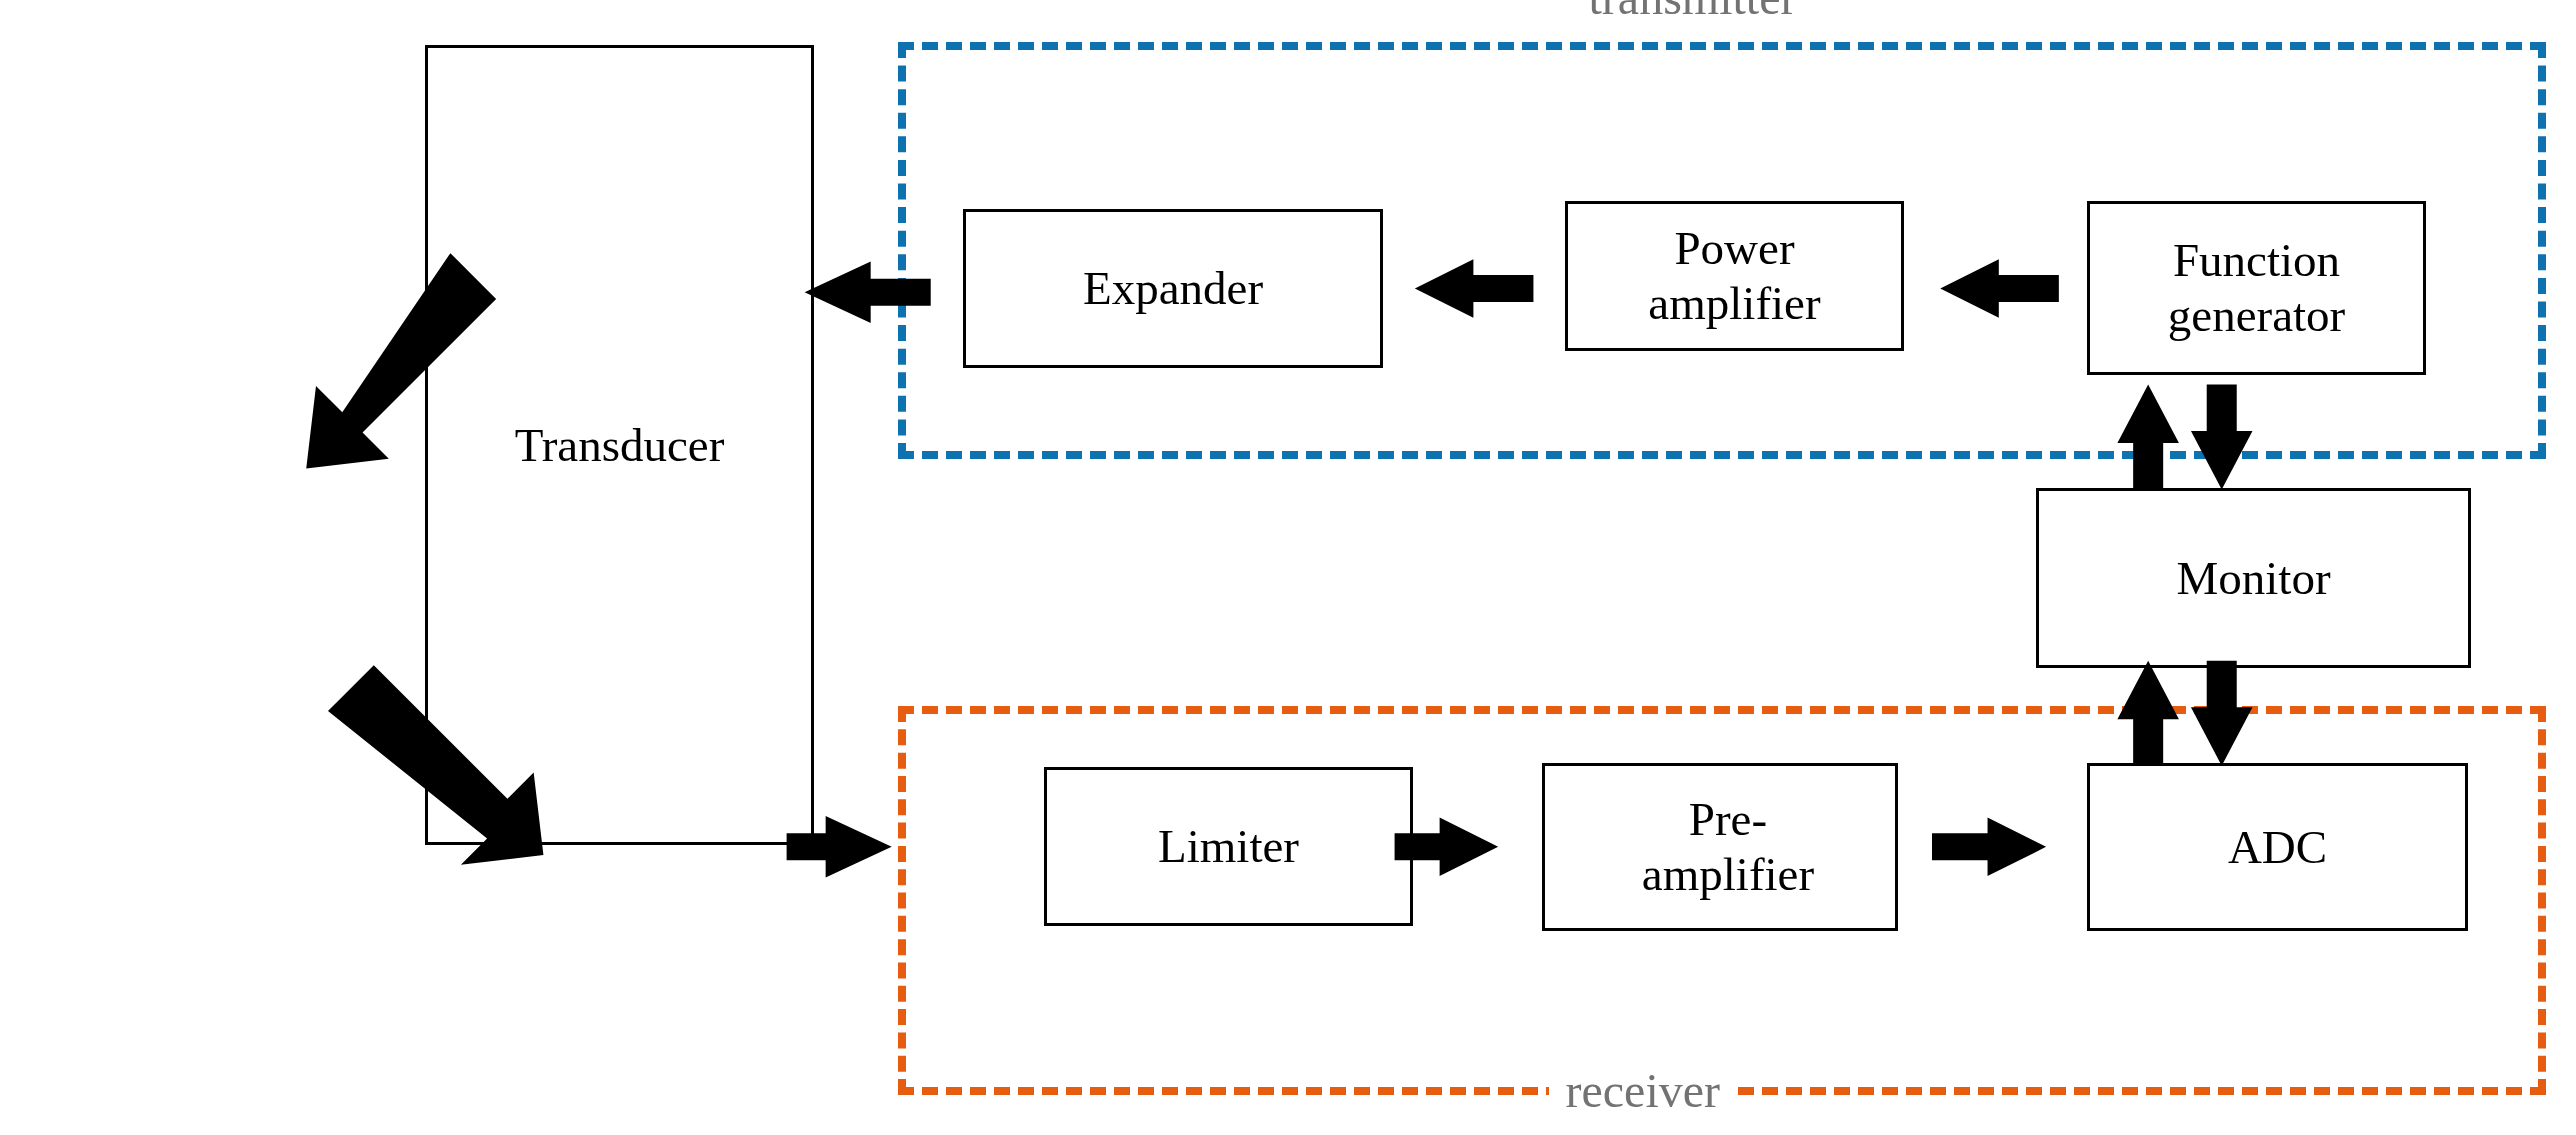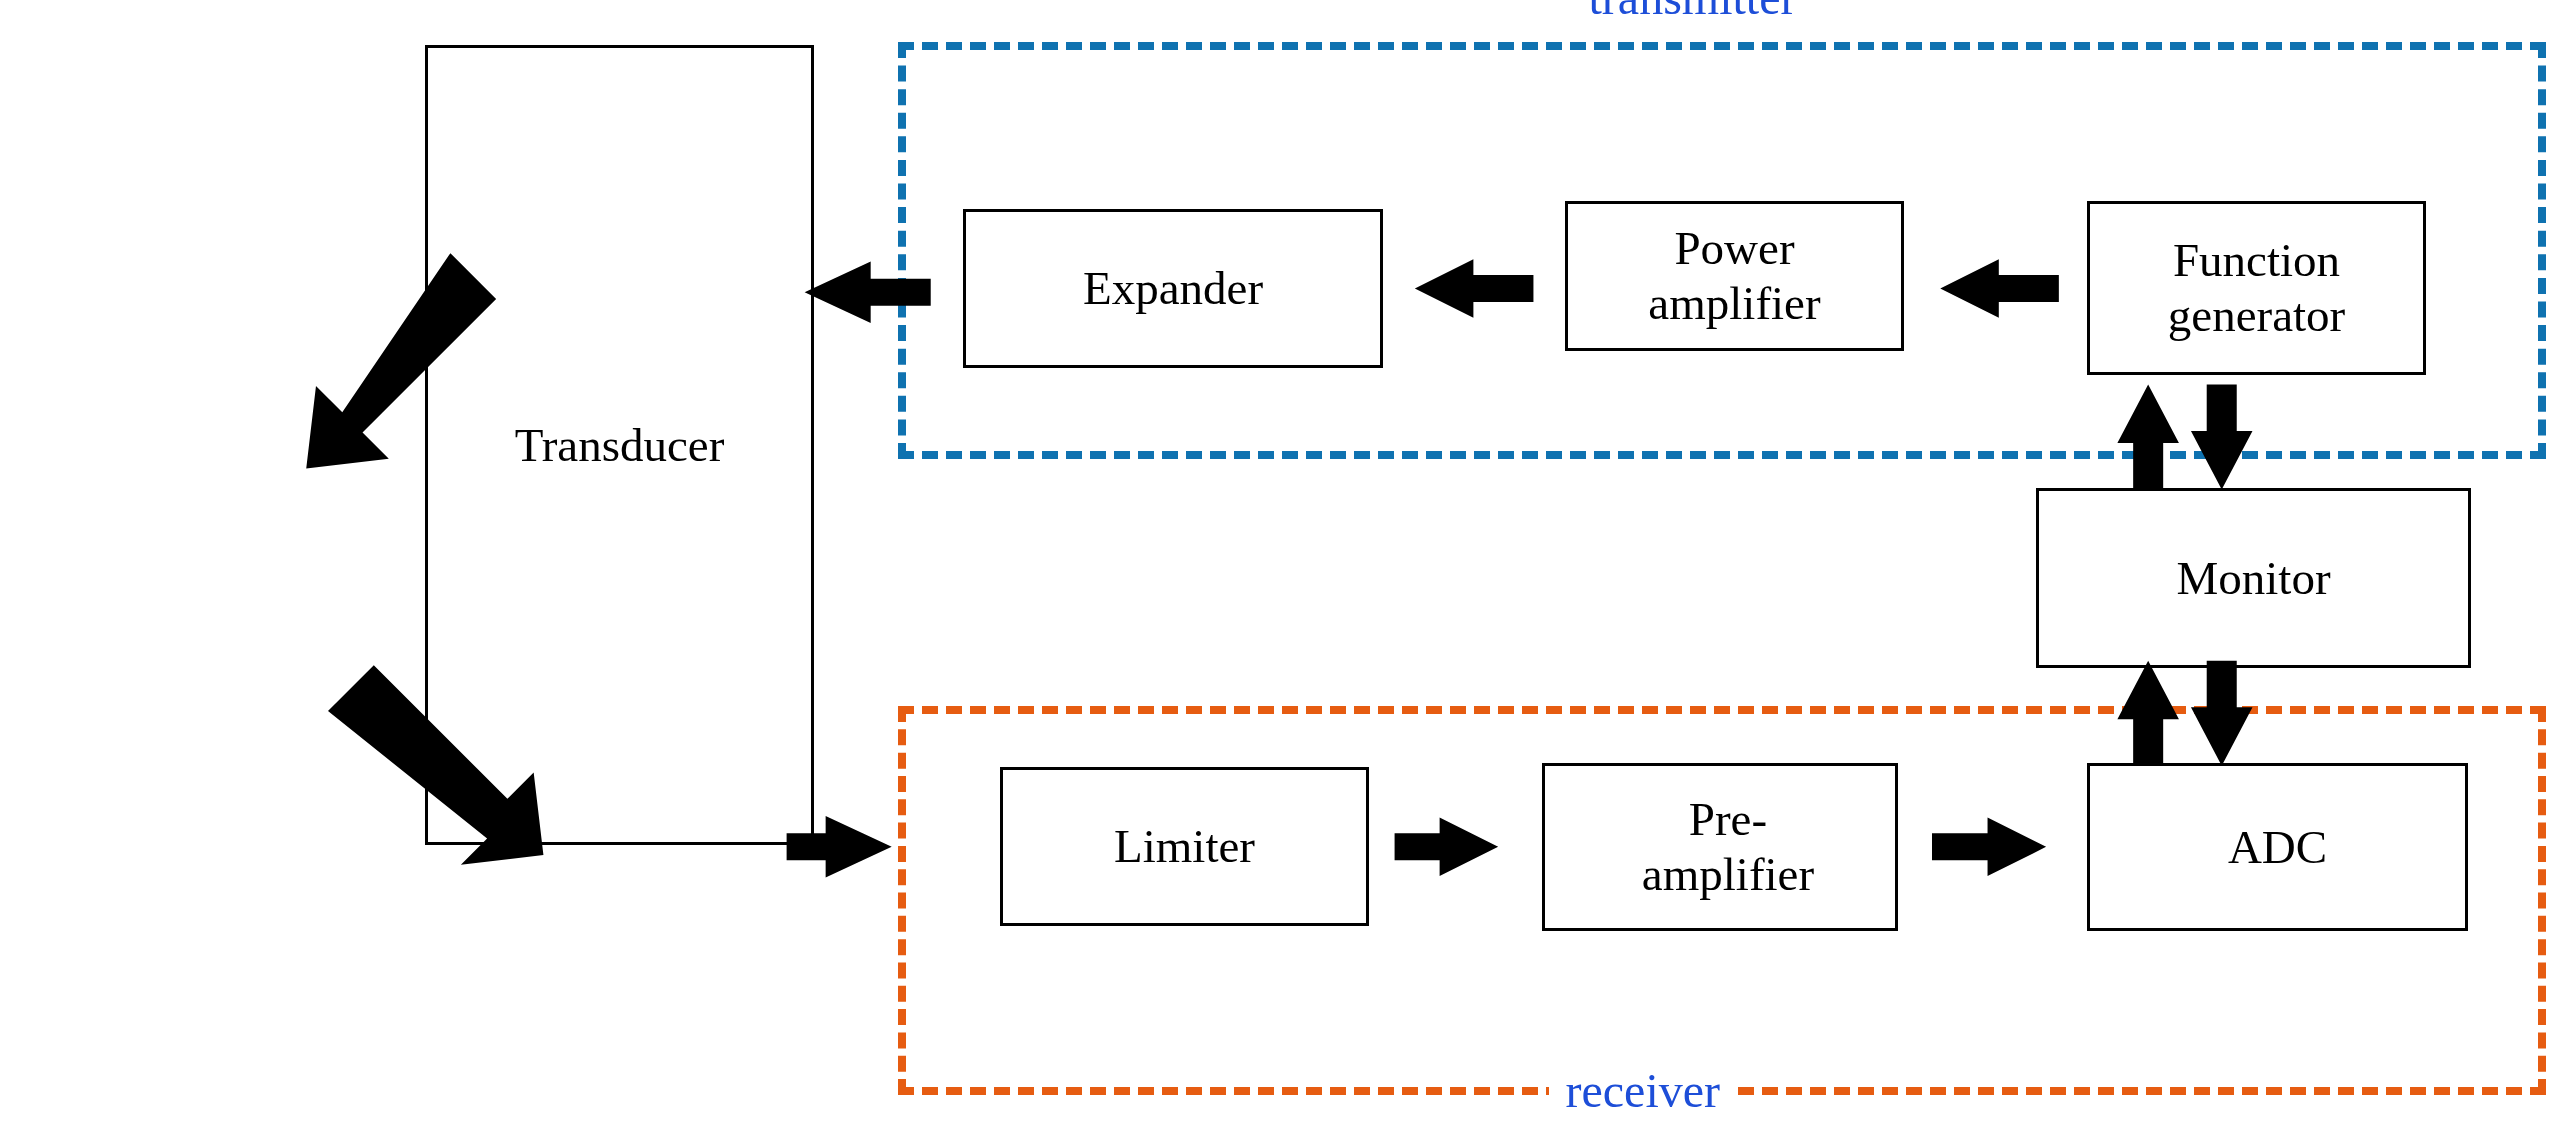--- a/index.html
+++ b/index.html
@@ -32,21 +32,21 @@
   .group-receiver {
     left: 898px;
     top: 706px;
     width: 1648px;
     height: 389px;
     border: 8.3px dashed #E65C11;
   }
   .group-label {
     position: absolute;
     background: #ffffff;
-    color: #1d4ed8;
+    color: #737373;
     font-size: 48px;
     line-height: 1;
     padding: 0 16.5px;
     white-space: nowrap;
   }
   .label-transmitter {
     left: 1572px;
     top: 0px;
     transform: translateY(-54%);
   }
@@ -72,21 +72,21 @@
     z-index: 5;
   }
   .box .txt { display: block; }
 
   .box-target      { left: 19px;   top: 477px;  width: 365px; height: 174px; }
   .box-transducer  { left: 425px;  top: 45px;   width: 389px; height: 800px; }
   .box-expander    { left: 963px; top: 209px;  width: 420px; height: 159px; }
   .box-power       { left: 1565px; top: 201px;  width: 339px; height: 150px; }
   .box-funcgen     { left: 2087px; top: 201px;  width: 339px; height: 174px; }
   .box-monitor     { left: 2036px; top: 488px;  width: 435px; height: 180px; }
-  .box-limiter     { left: 1000px; top: 767px; width: 369px; height: 159px; }
+  .box-limiter     { left: 1044px; top: 767px; width: 369px; height: 159px; }
   .box-preamp      { left: 1542px; top: 763px; width: 356px; height: 168px; padding-left: 16px; }
   .box-adc         { left: 2087px; top: 763px; width: 381px; height: 168px; }
 
   
   .arrow-layer {
     position: absolute;
     left: 0;
     top: 0;
     width: 2576px;
     height: 1136px;

